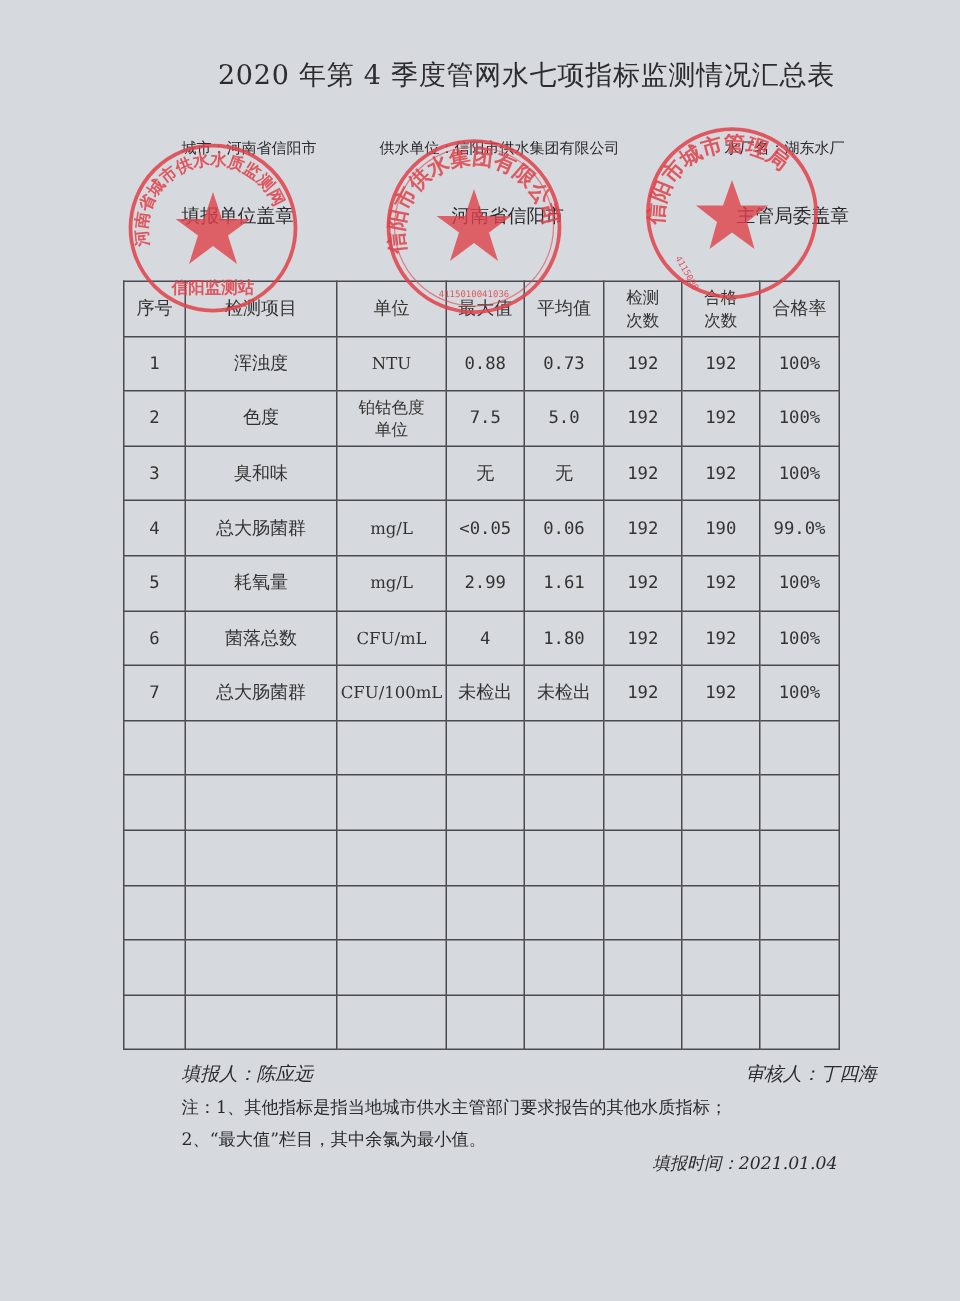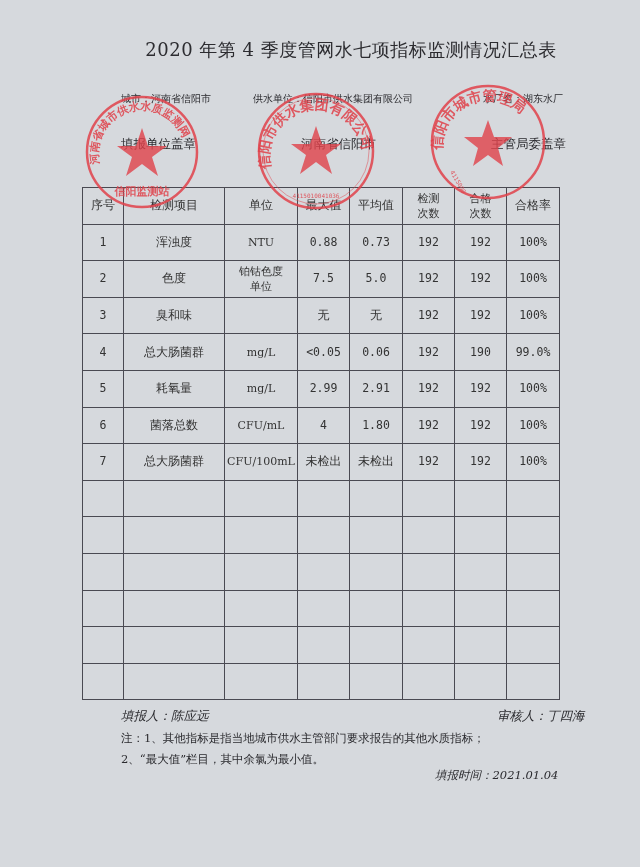--- a/index.html
+++ b/index.html
@@ -112,21 +112,21 @@
     <td class="num">0.06</td>
     <td class="num">192</td>
     <td class="num">190</td>
     <td class="num">99.0%</td>
   </tr>
   <tr>
     <td class="num">5</td>
     <td>耗氧量</td>
     <td class="small">mg/L</td>
     <td class="num">2.99</td>
-    <td class="num">2.91</td>
+    <td class="num">1.61</td>
     <td class="num">192</td>
     <td class="num">192</td>
     <td class="num">100%</td>
   </tr>
   <tr>
     <td class="num">6</td>
     <td>菌落总数</td>
     <td class="small">CFU/mL</td>
     <td class="num">4</td>
     <td class="num">1.80</td>

